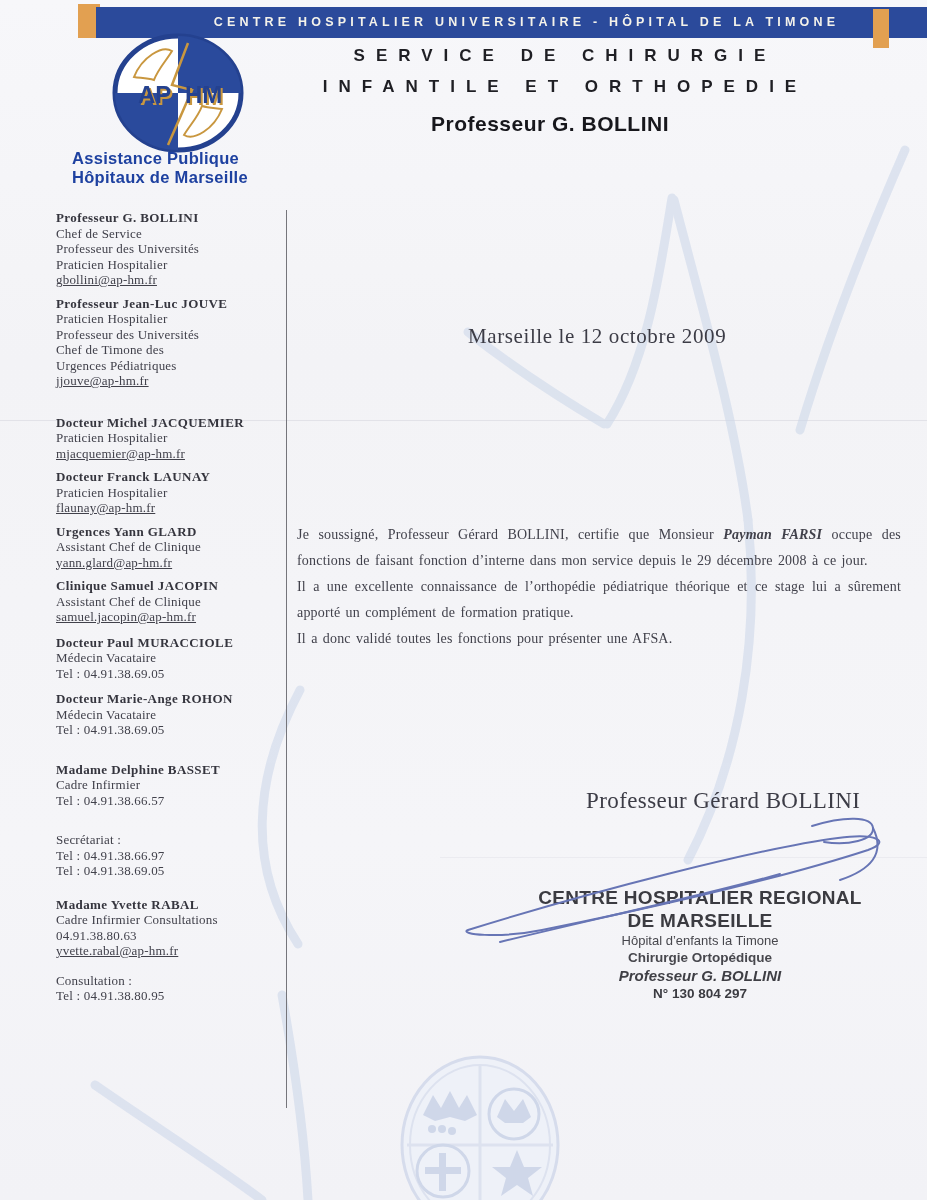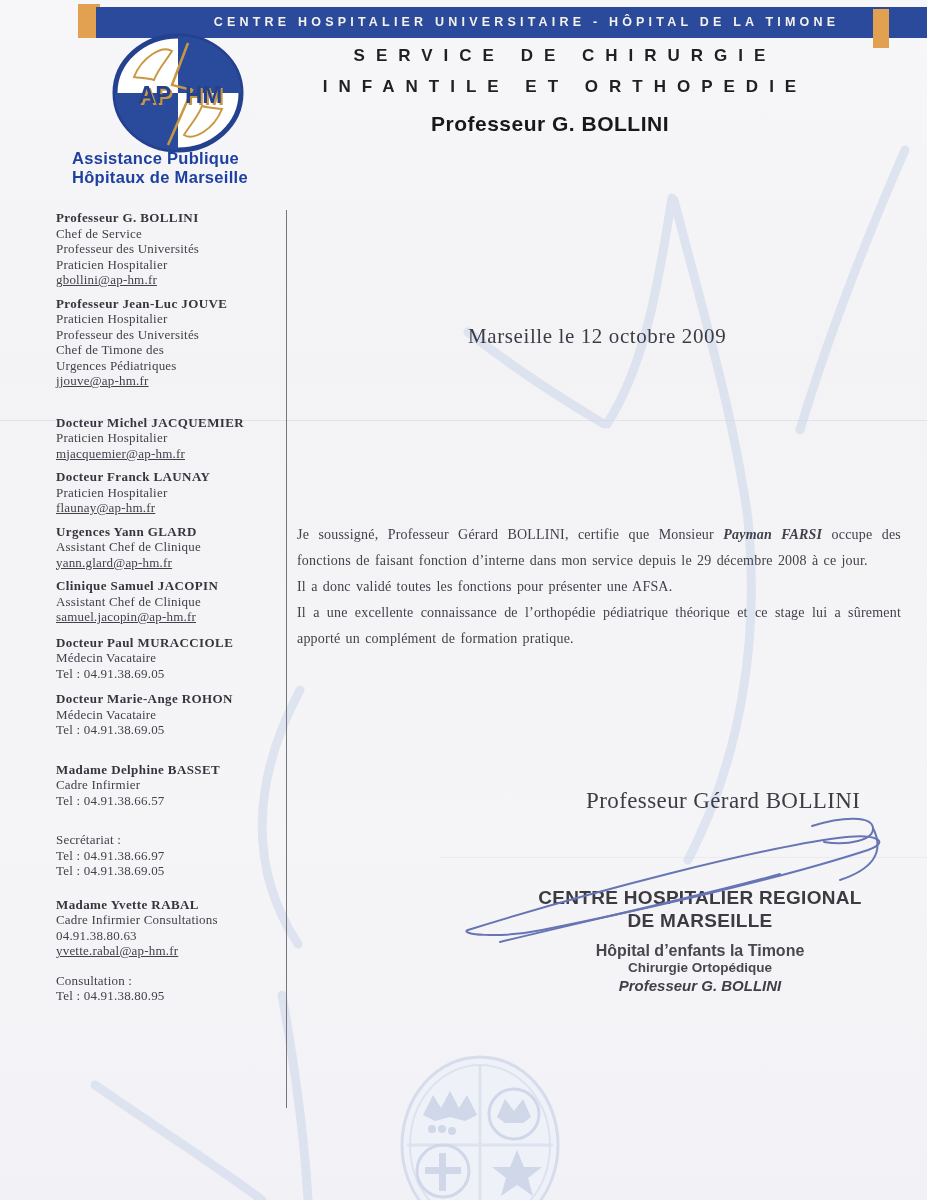--- a/index.html
+++ b/index.html
@@ -56,21 +56,21 @@
   }
   .body-text p{margin:0;}
   .body-text .fname{font-weight:bold;font-style:italic;}
   .signoff{position:absolute;left:586px;top:788px;font-size:23px;letter-spacing:0.4px;color:#3c3c46;}
   
   .stamp{
     position:absolute;left:520px;top:886px;width:360px;text-align:center;
     font-family:"Liberation Sans",sans-serif;color:#3b3b41;
   }
   .stamp-l1,.stamp-l2{font-size:19px;font-weight:bold;letter-spacing:0.3px;line-height:23px;}
-  .stamp-l3{font-size:16px;font-weight:bold;line-height:17px;margin-top:10px;color:#47474d;}
+  .stamp-l3{font-size:13px;font-weight:normal;line-height:17px;margin-top:0;color:#47474d;}
   .stamp-l4{font-size:13.5px;font-weight:bold;line-height:17px;color:#47474d;}
   .stamp-l5{font-size:15px;font-weight:bold;font-style:italic;line-height:19px;color:#3f3f45;}
   .stamp-l6{font-size:13.5px;font-weight:bold;line-height:18px;}
   
   .wm,.sig,.crest{position:absolute;pointer-events:none;}
   .crease{position:absolute;height:1px;background:#e2e2e8;}
   .crease2{background:#ebebf0;}
   .layer{position:relative;z-index:2;}
 </style>
 </head>
@@ -208,41 +208,42 @@
         <div class="entry-title">Consultation :</div>
         <div class="entry-line">Tel : 04.91.38.80.95</div>
       </div>
 
     </div>
 
     <div class="dateline">Marseille le 12 octobre 2009</div>
 
     <div class="body-text">
       <p><span>Je soussigné, Professeur Gérard BOLLINI, certifie que Monsieur </span><span class="fname">Payman FARSI</span><span> occupe des fonctions de faisant fonction d’interne dans mon service depuis le 29 décembre 2008 à ce jour.</span></p>
+      <p>Il a une excellente connaissance de l’orthopédie pédiatrique théorique et ce stage lui a sûrement apporté un complément de formation pratique.</p>
       <p>Il a donc validé toutes les fonctions pour présenter une AFSA.</p>
-      <p>Il a une excellente connaissance de l’orthopédie pédiatrique théorique et ce stage lui a sûrement apporté un complément de formation pratique.</p>
     </div>
 
     <div class="signoff">Professeur Gérard BOLLINI</div>
 
     <svg class="sig" style="left:440px;top:812px;z-index:3;" width="480" height="150" viewBox="0 0 480 150">
       <g fill="none" stroke="#6775b5" stroke-width="2" stroke-linecap="round">
         <path d="M28,118 C150,80 320,36 398,26 C436,21 452,29 428,38 C330,70 182,102 102,118 C58,127 18,122 28,118 Z"></path>
         <path d="M372,14 C404,4 432,4 433,16 C434,28 408,34 384,30"></path>
         <path d="M433,16 C446,42 430,58 400,68"></path>
         <path d="M60,130 C150,108 270,82 340,62"></path>
       </g>
     </svg>
 
     <div class="stamp">
       <div class="stamp-l1">CENTRE HOSPITALIER REGIONAL</div>
       <div class="stamp-l2">DE MARSEILLE</div>
       <div class="stamp-l3">Hôpital d’enfants la Timone</div>
       <div class="stamp-l4">Chirurgie Ortopédique</div>
       <div class="stamp-l5">Professeur G. BOLLINI</div>
+      <div class="stamp-l6">N° 130 804 297</div>
     </div>
 
     <svg class="crest" style="left:395px;top:1055px;z-index:1;" width="170" height="145" viewBox="0 0 170 145">
       <ellipse cx="85" cy="90" rx="78" ry="88" fill="#eef1f8" stroke="#d6dcec" stroke-width="3"></ellipse>
       <ellipse cx="85" cy="90" rx="70" ry="80" fill="none" stroke="#dde2ef" stroke-width="2"></ellipse>
       <line x1="85" y1="10" x2="85" y2="145" stroke="#dde2ef" stroke-width="3"></line>
       <line x1="12" y1="90" x2="158" y2="90" stroke="#dde2ef" stroke-width="3"></line>
       <g fill="#cfd7e9" stroke="none">
         <path d="M28,60 L38,40 L46,53 L55,36 L64,53 L72,40 L82,60 L70,66 L55,62 L40,66 Z"></path>
         <circle cx="47" cy="74" r="4"></circle>

